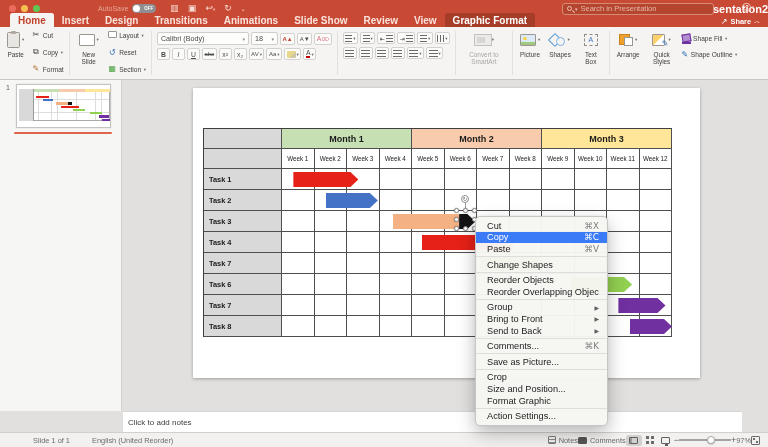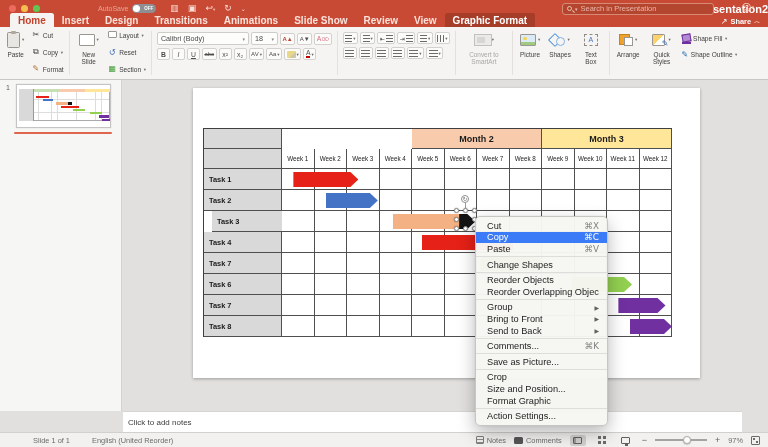--- a/index.html
+++ b/index.html
@@ -108,21 +108,21 @@
   .mi .sub { font-size:6px; color:#5f5f5f; }
   .mi.hl { background:#3b7bf7; color:#fff; }
   .mi.hl .sc { color:#fff; }
   .msep { height:1px; background:#dddddb; margin:1.5px 0; }
 
   
   .notes { position:absolute; left:123px; top:411px; width:619px; height:21px; background:#fff; border-top:1px solid #d7d5d3; display:flex; align-items:center; padding-left:5px; }
   .notes span { font-size:8px; color:#3c3c3c; }
   .statusbar { position:absolute; left:0; top:432px; width:768px; height:15px; background:#f2f1f0; border-top:1px solid #d2d0ce; display:flex; align-items:center; font-size:7.4px; color:#6b6b6b; }
   .sb-left { display:flex; gap:22px; margin-left:33px; }
-  .sb-right { position:absolute; right:8px; display:flex; align-items:center; gap:8px; }
+  .sb-right { position:absolute; right:8px; display:flex; align-items:center; }
   .sb-btn { display:flex; align-items:center; gap:3px; }
   .note-ic { width:8px; height:8px; border:1px solid #7d7d7d; border-radius:1px; background:repeating-linear-gradient(180deg,transparent 0 2px,#8a8a8a 2px 3px); }
   .cmt-ic { width:9px; height:7px; background:#555; border-radius:1.5px; position:relative; }
   .cmt-ic::after { content:""; position:absolute; left:1.5px; bottom:-2px; border:2px solid transparent; border-top-color:#555; }
   .vwbtn { width:16px; height:11px; border-radius:2.5px; display:flex; align-items:center; justify-content:center; }
   .vwbtn.pressed { background:#d2d0ce; }
   .vw-normal { width:9px; height:7px; border:1px solid #5f5f5f; border-radius:1px; background:linear-gradient(90deg,#9b9b9b 0 2.5px,transparent 2.5px); }
   .vw-grid { width:8px; height:8px; background:
      linear-gradient(90deg,#6b6b6b 0 3px,transparent 3px 5px,#6b6b6b 5px 8px) top/8px 3px no-repeat,
      linear-gradient(90deg,#6b6b6b 0 3px,transparent 3px 5px,#6b6b6b 5px 8px) bottom/8px 3px no-repeat; }
@@ -403,20 +403,21 @@
       <div style="position: absolute; left: 82.3888px; top: 30.35px; width: 9.14225px; height: 2.4px; background: rgb(112, 48, 160);"></div>
       <div style="position: absolute; left: 84.5955px; top: 33.605px; width: 8.1965px; height: 2.4px; background: rgb(112, 48, 160);"></div>
     </div>
   <div class="insert-line"></div>
 </div>
 
 <div class="editor"></div>
 <div class="slide">
   <div id="gantt-table">
       <div class="cell" style="left: 0px; top: 0px; width: 78px; height: 20px; background: rgb(217, 217, 217);"></div>
+      <div class="cell month" style="left: 78px; top: 0px; width: 130px; height: 20px; background: rgb(198, 224, 180);">Month 1</div>
       <div class="cell month" style="left: 208px; top: 0px; width: 130px; height: 20px; background: rgb(248, 203, 173); text-align: right;">Month 2</div>
       <div class="cell month" style="left: 338px; top: 0px; width: 130px; height: 20px; background: rgb(255, 230, 153);">Month 3</div>
       <div class="cell" style="left: 0px; top: 20px; width: 78px; height: 20px; background: rgb(217, 217, 217);"></div>
       <div class="cell" style="left: 78px; top: 20px; width: 32.5px; height: 20px; background: rgb(255, 255, 255);">Week 1</div>
       <div class="cell" style="left: 110.5px; top: 20px; width: 32.5px; height: 20px; background: rgb(255, 255, 255);">Week 2</div>
       <div class="cell" style="left: 143px; top: 20px; width: 32.5px; height: 20px; background: rgb(255, 255, 255);">Week 3</div>
       <div class="cell" style="left: 175.5px; top: 20px; width: 32.5px; height: 20px; background: rgb(255, 255, 255);">Week 4</div>
       <div class="cell" style="left: 208px; top: 20px; width: 32.5px; height: 20px; background: rgb(255, 255, 255);">Week 5</div>
       <div class="cell" style="left: 240.5px; top: 20px; width: 32.5px; height: 20px; background: rgb(255, 255, 255);">Week 6</div>
       <div class="cell" style="left: 273px; top: 20px; width: 32.5px; height: 20px; background: rgb(255, 255, 255);">Week 7</div>
@@ -444,21 +445,21 @@
       <div class="cell" style="left: 143px; top: 61px; width: 32.5px; height: 21px; background: rgb(255, 255, 255);"></div>
       <div class="cell" style="left: 175.5px; top: 61px; width: 32.5px; height: 21px; background: rgb(255, 255, 255);"></div>
       <div class="cell" style="left: 208px; top: 61px; width: 32.5px; height: 21px; background: rgb(255, 255, 255);"></div>
       <div class="cell" style="left: 240.5px; top: 61px; width: 32.5px; height: 21px; background: rgb(255, 255, 255);"></div>
       <div class="cell" style="left: 273px; top: 61px; width: 32.5px; height: 21px; background: rgb(255, 255, 255);"></div>
       <div class="cell" style="left: 305.5px; top: 61px; width: 32.5px; height: 21px; background: rgb(255, 255, 255);"></div>
       <div class="cell" style="left: 338px; top: 61px; width: 32.5px; height: 21px; background: rgb(255, 255, 255);"></div>
       <div class="cell" style="left: 370.5px; top: 61px; width: 32.5px; height: 21px; background: rgb(255, 255, 255);"></div>
       <div class="cell" style="left: 403px; top: 61px; width: 32.5px; height: 21px; background: rgb(255, 255, 255);"></div>
       <div class="cell" style="left: 435.5px; top: 61px; width: 32.5px; height: 21px; background: rgb(255, 255, 255);"></div>
-      <div class="cell taskname" style="left: 0px; top: 82px; width: 78px; height: 21px; background: rgb(217, 217, 217); margin-left: 8px;">Task 3</div>
+      <div class="cell taskname" style="left: 0px; top: 82px; width: 78px; height: 21px; background: rgb(217, 217, 217);">Task 3</div>
       <div class="cell" style="left: 78px; top: 82px; width: 32.5px; height: 21px; background: rgb(255, 255, 255);"></div>
       <div class="cell" style="left: 110.5px; top: 82px; width: 32.5px; height: 21px; background: rgb(255, 255, 255);"></div>
       <div class="cell" style="left: 143px; top: 82px; width: 32.5px; height: 21px; background: rgb(255, 255, 255);"></div>
       <div class="cell" style="left: 175.5px; top: 82px; width: 32.5px; height: 21px; background: rgb(255, 255, 255);"></div>
       <div class="cell" style="left: 208px; top: 82px; width: 32.5px; height: 21px; background: rgb(255, 255, 255);"></div>
       <div class="cell" style="left: 240.5px; top: 82px; width: 32.5px; height: 21px; background: rgb(255, 255, 255);"></div>
       <div class="cell" style="left: 273px; top: 82px; width: 32.5px; height: 21px; background: rgb(255, 255, 255);"></div>
       <div class="cell" style="left: 305.5px; top: 82px; width: 32.5px; height: 21px; background: rgb(255, 255, 255);"></div>
       <div class="cell" style="left: 338px; top: 82px; width: 32.5px; height: 21px; background: rgb(255, 255, 255);"></div>
       <div class="cell" style="left: 370.5px; top: 82px; width: 32.5px; height: 21px; background: rgb(255, 255, 255);"></div>

